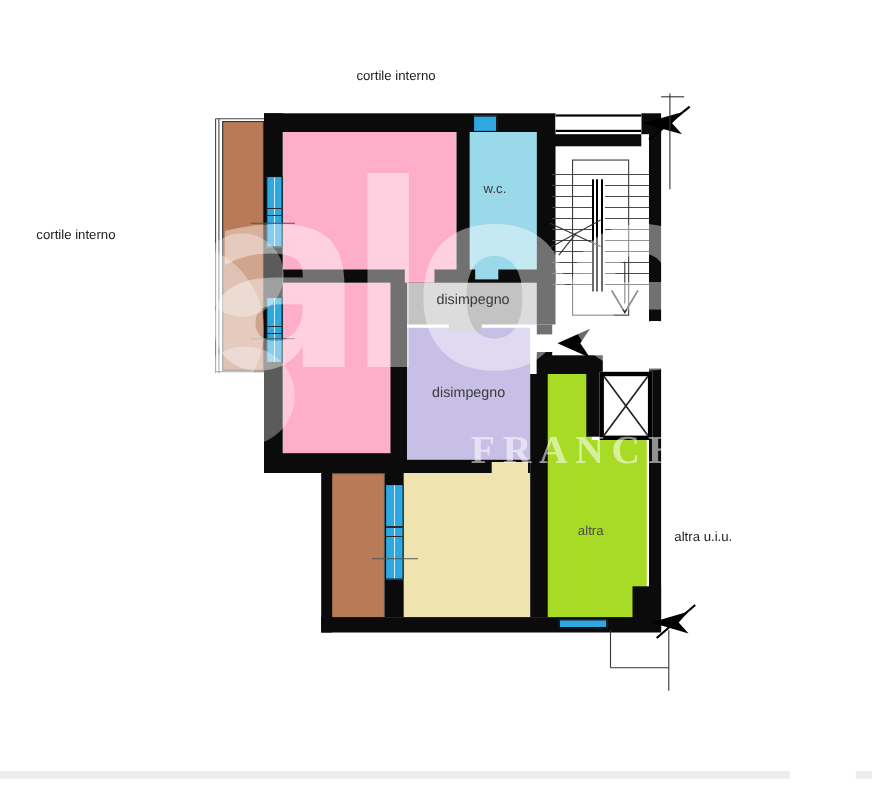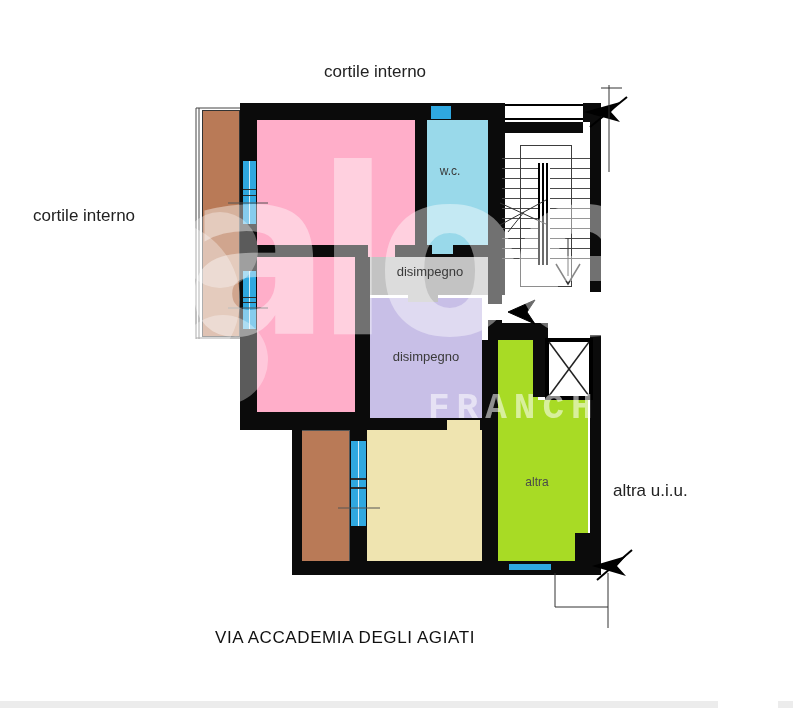--- a/index.html
+++ b/index.html
@@ -8,39 +8,39 @@
   .room{position:absolute;z-index:1;}
   .wall{position:absolute;background:#0b0b0b;z-index:2;}
   .patch{position:absolute;z-index:3;}
   .win{position:absolute;background:#2fa8e0;border:1px solid #0b0b0b;box-sizing:border-box;z-index:4;}
   .win-v{background:
       linear-gradient(to bottom, transparent 44%, #2b2b2b 44%, #2b2b2b 46%, transparent 46%,
                       transparent 54%, #2b2b2b 54%, #2b2b2b 56%, transparent 56%),
       linear-gradient(to right, transparent 46%, rgba(255,255,255,.8) 46%, rgba(255,255,255,.8) 54%, transparent 54%),
       #2fa8e0;}
   .lbl{position:absolute;z-index:7;color:#3a3a3a;font-size:13px;white-space:nowrap;}
-  .lbl-out{position:absolute;z-index:7;color:#222;font-size:17px;white-space:nowrap;}
+  .lbl-out{position:absolute;z-index:7;color:#222;font-size:12px;white-space:nowrap;}
   .street{position:absolute;z-index:7;color:#111;font-size:17px;letter-spacing:.6px;white-space:nowrap;}
   .stairs-steps{position:absolute;left:502px;top:158px;width:88px;height:108px;z-index:4;
       background:repeating-linear-gradient(to bottom,#4a4a4a 0 1px,transparent 1px 10px);}
   .stairs-box{position:absolute;left:520px;top:145px;width:52px;height:142px;z-index:4;
       border:1px solid #3d3d3d;box-sizing:border-box;}
   .stairs-rail{position:absolute;left:538px;top:163px;width:12px;height:102px;z-index:4;
       background:repeating-linear-gradient(to right,#000 0 2px,#fff 2px 4px);}
   .elevator{position:absolute;left:545px;top:338px;width:48px;height:62px;z-index:4;
       background:#fff;border:4px solid #000;box-sizing:border-box;}
   .opening{position:absolute;left:505px;top:104px;width:78px;height:16px;z-index:4;background:#fff;
       border-top:2px solid #000;border-bottom:2px solid #000;box-sizing:border-box;}
   .whitecap{position:absolute;left:592px;top:292px;width:7px;height:9px;background:#fff;z-index:3;}
   svg.overlay{position:absolute;left:0;top:0;z-index:5;pointer-events:none;}
   .wm{position:absolute;z-index:6;pointer-events:none;}
   .wm-brand{left:185px;top:128px;font-size:215px;font-weight:bold;letter-spacing:-14px;
       color:rgba(255,255,255,0.42);font-family:"DejaVu Sans",sans-serif;transform:scaleY(1.08);}
   .wm-sub{left:428px;top:388px;font-size:36px;font-weight:bold;letter-spacing:7px;
-      color:rgba(255,255,255,0.55);font-family:Liberation Mono, monospace;}
+      color:rgba(255,255,255,0.55);font-family:Liberation Serif, serif;}
   .wm-circle{position:absolute;border-radius:50%;background:rgba(255,255,255,0.33);z-index:6;pointer-events:none;}
   .graybar{position:absolute;background:#ececec;z-index:8;}
 </style>
 </head>
 <body>
 
 <div id="stage">
 
   <div class="room" style="left:257px;top:120px;width:158px;height:127px;background:#FFAEC9;"></div>
   <div class="room" style="left:257px;top:257px;width:101px;height:161px;background:#FFAEC9;"></div>
@@ -147,18 +147,17 @@
   <div class="wm wm-brand">aloe</div>
   <div class="wm wm-sub">FRANCH</div>
 
   <div class="lbl-out" style="left:324px;top:62px;">cortile interno</div>
   <div class="lbl-out" style="left:33px;top:206px;">cortile interno</div>
   <div class="lbl-out" style="left:613px;top:454px;margin-top:27px;">altra u.i.u.</div>
   <div class="lbl" style="left:427px;top:164px;width:46px;text-align:center;font-size:12px;">w.c.</div>
   <div class="lbl" style="left:370px;top:264px;width:120px;text-align:center;">disimpegno</div>
   <div class="lbl" style="left:370px;top:349px;width:112px;text-align:center;">disimpegno</div>
   <div class="lbl" style="left:498px;top:475px;width:78px;text-align:center;font-size:12px;color:#4a4a4a;">altra</div>
-  <div class="street" style="left:215px;top:628px;">VIA ACCADEMIA DEGLI AGIATI</div>
 
   <div class="graybar" style="left:0;top:701px;width:718px;height:7px;"></div>
   <div class="graybar" style="left:778px;top:701px;width:15px;height:7px;"></div>
 
 </div>
 
 </body></html>

